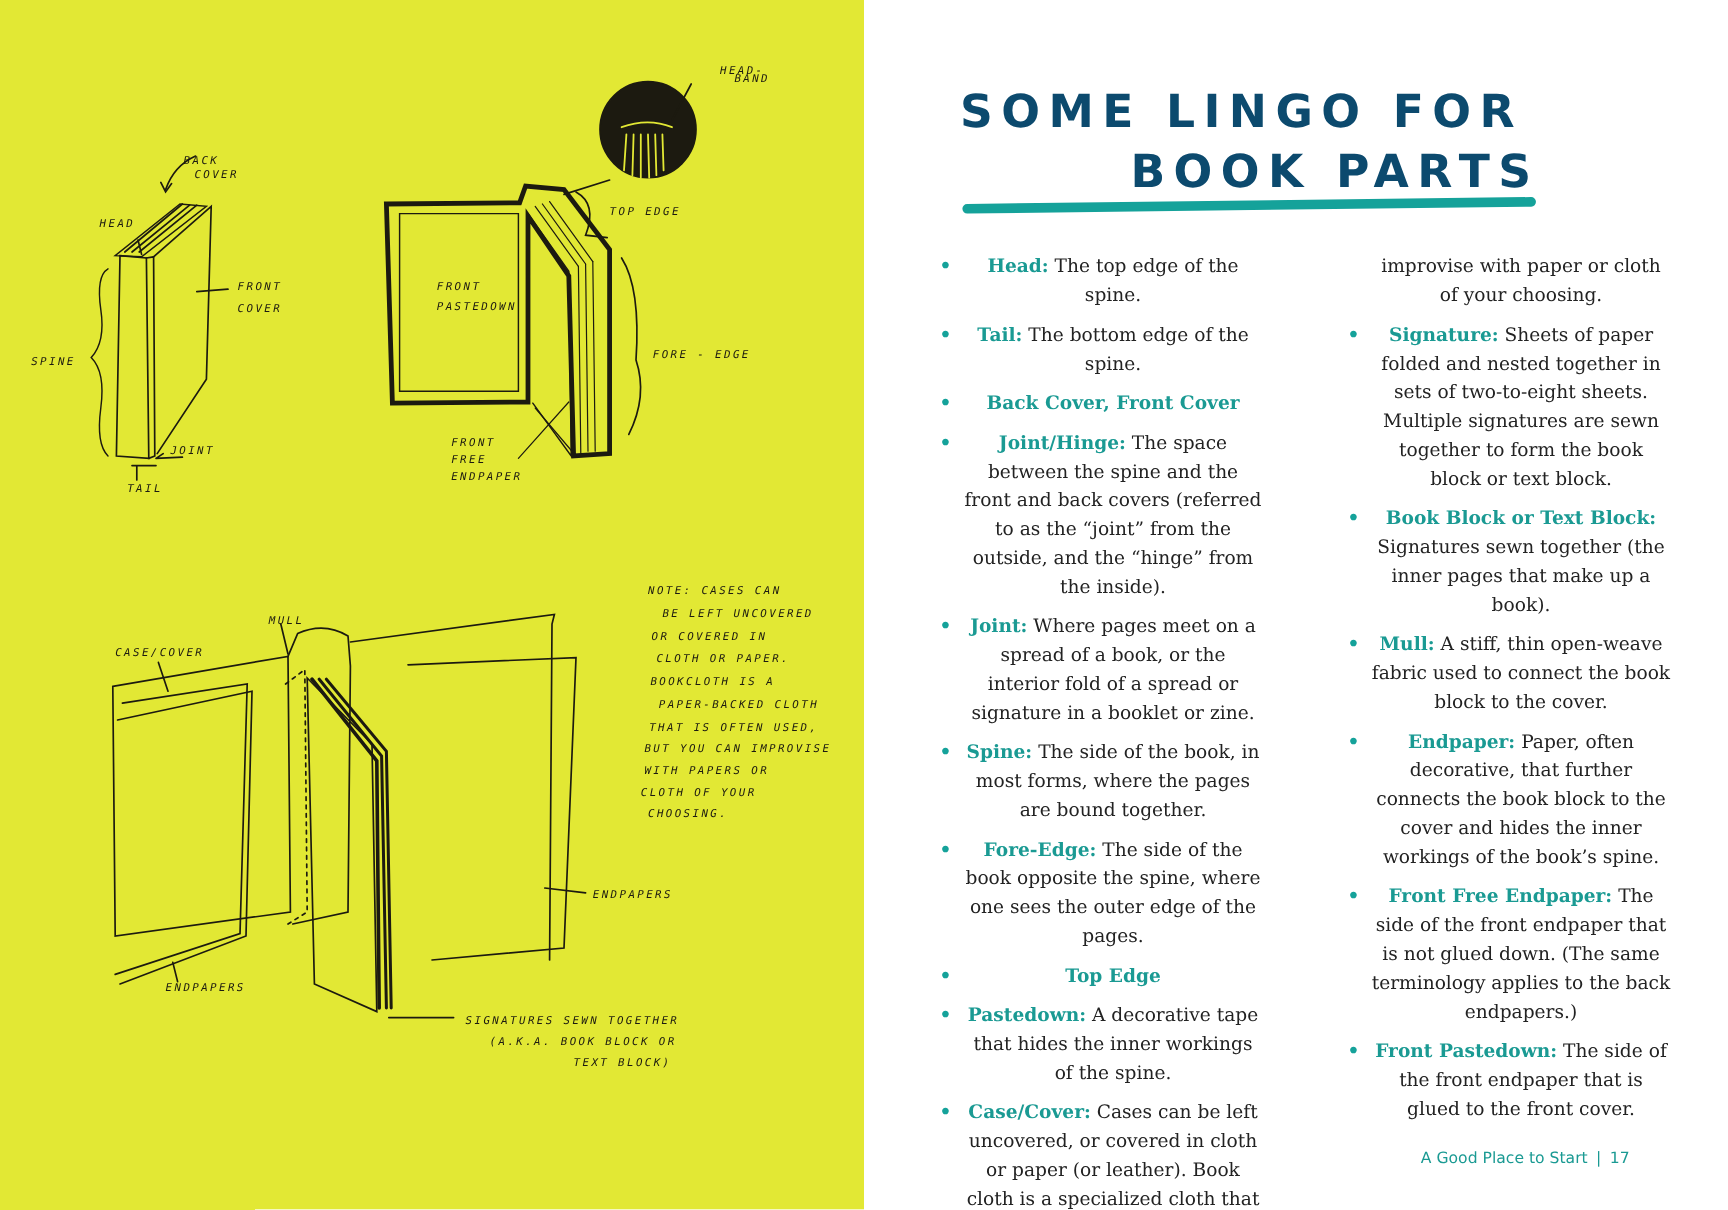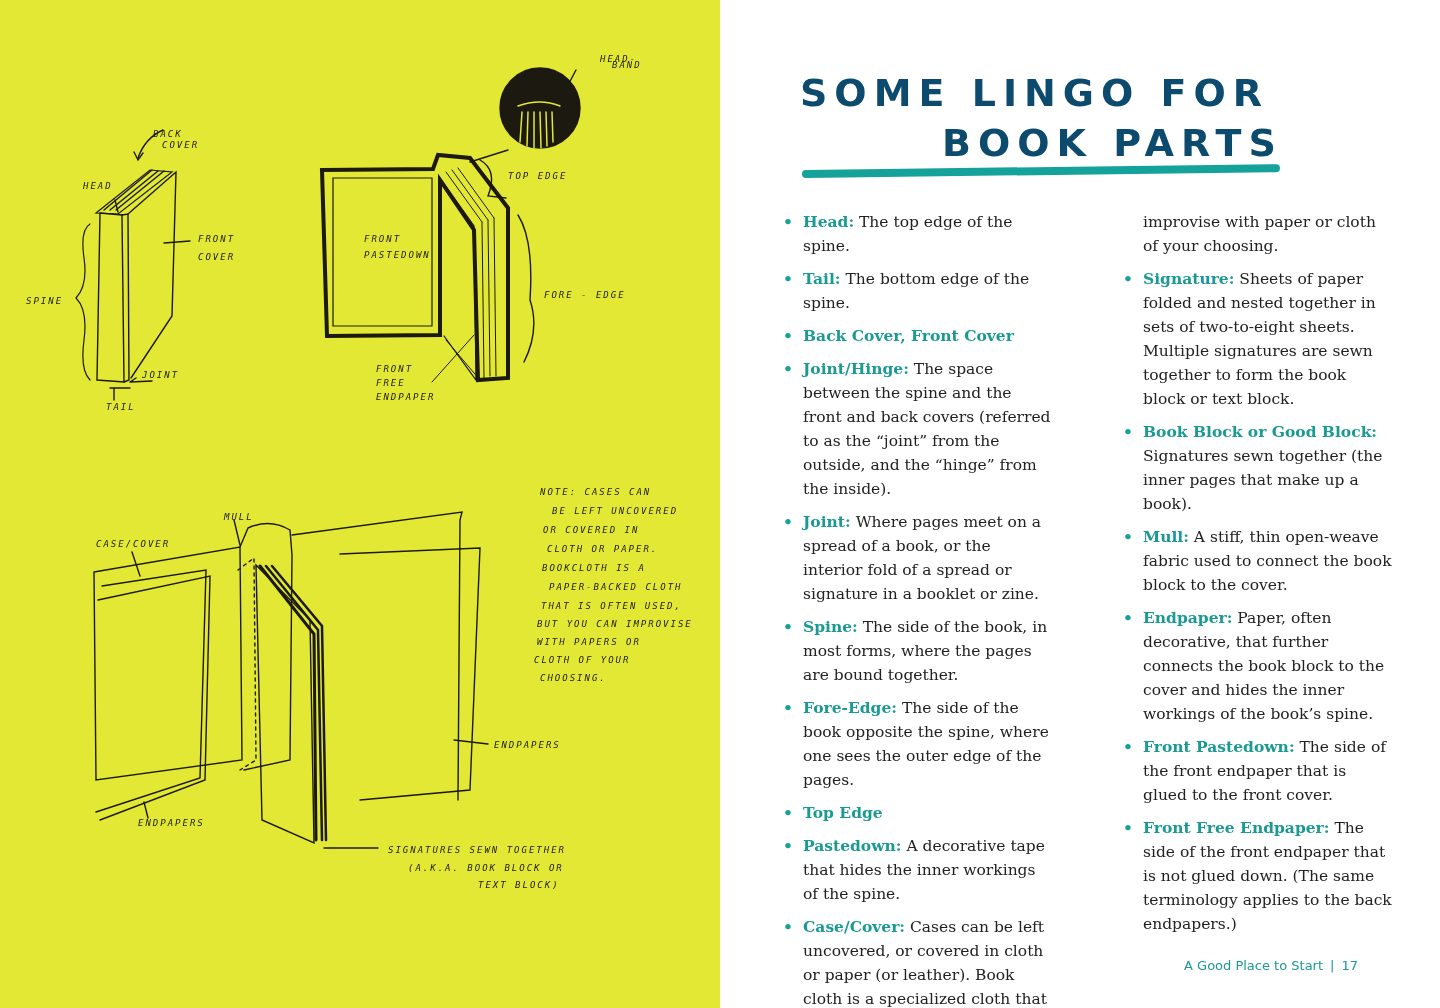--- a/index.html
+++ b/index.html
@@ -9,21 +9,21 @@
   svg.sketch { position:absolute; left:0; top:0; width:720px; height:1008px; }
   .hand { font-family:"DejaVu Sans Mono", monospace; font-size:9px; letter-spacing:2px; fill:#1c1a10; font-style:italic; }
   .title { position:absolute; left:800px; top:68px; font-family:"DejaVu Sans", sans-serif; font-weight:bold; font-size:38px; letter-spacing:7px; color:#0c4a6e; line-height:50px; }
   .title .l1 { display:block; padding-left:0; }
   .title .l2 { display:block; padding-left:142px; }
   .underline { position:absolute; left:802px; top:170px; width:478px; height:8px; background:#15a29a; border-radius:4px; transform:rotate(-0.7deg); transform-origin:left center; }
   .col { position:absolute; top:210px; width:272px; font-size:15.5px; line-height:24px; color:#222; }
   .col.c1 { left:780px; }
   .col.c2 { left:1120px; }
   .col ul { list-style:none; margin:0; padding:0; }
-  .col li { position:relative; padding-left:23px; margin-bottom:9px; }
+  .col li { position:relative; padding-left:23px; margin-bottom:9px;text-align:center; }
   .col li::before { content:"•"; position:absolute; left:3px; top:0; color:#15a29a; font-weight:bold; }
   .col li.cont { padding-left:23px; }
   .col li.cont::before { content:""; }
   .term { color:#1a9a93; font-weight:bold; }
   .footer { position:absolute; top:958px; right:82px; font-family:"DejaVu Sans", sans-serif; font-size:13px; color:#1a9a93; }
   .footer .sep { display:inline-block; margin:0 7px; }
   .footer .num { color:#1a9a93; }
 </style>
 </head>
 <body>
@@ -144,23 +144,23 @@
     <li><span class="term">Top Edge</span><span></span></li>
     <li><span class="term">Pastedown:</span><span> A decorative tape that hides the inner workings of the spine.</span></li>
     <li><span class="term">Case/Cover:</span><span> Cases can be left uncovered, or covered in cloth or paper (or leather). Book cloth is a specialized cloth that is often used, but you can</span></li>
   </ul>
 </div>
 
 <div class="col c2">
   <ul>
     <li class="cont"><span>improvise with paper or cloth of your choosing.</span></li>
     <li><span class="term">Signature:</span><span> Sheets of paper folded and nested together in sets of two-to-eight sheets. Multiple signatures are sewn together to form the book block or text block.</span></li>
-    <li><span class="term">Book Block or Good Block:</span><span> Signatures sewn together (the inner pages that make up a book).</span></li>
+    <li><span class="term">Book Block or Text Block:</span><span> Signatures sewn together (the inner pages that make up a book).</span></li>
     <li><span class="term">Mull:</span><span> A stiff, thin open-weave fabric used to connect the book block to the cover.</span></li>
     <li><span class="term">Endpaper:</span><span> Paper, often decorative, that further connects the book block to the cover and hides the inner workings of the book’s spine.</span></li>
+    <li><span class="term">Front Free Endpaper:</span><span> The side of the front endpaper that is not glued down. (The same terminology applies to the back endpapers.)</span></li>
     <li><span class="term">Front Pastedown:</span><span> The side of the front endpaper that is glued to the front cover.</span></li>
-    <li><span class="term">Front Free Endpaper:</span><span> The side of the front endpaper that is not glued down. (The same terminology applies to the back endpapers.)</span></li>
   </ul>
 </div>
 
 <div class="footer">
   <span>A Good Place to Start</span><span class="sep">|</span><span class="num">17</span>
 </div>
 
 </body></html>

